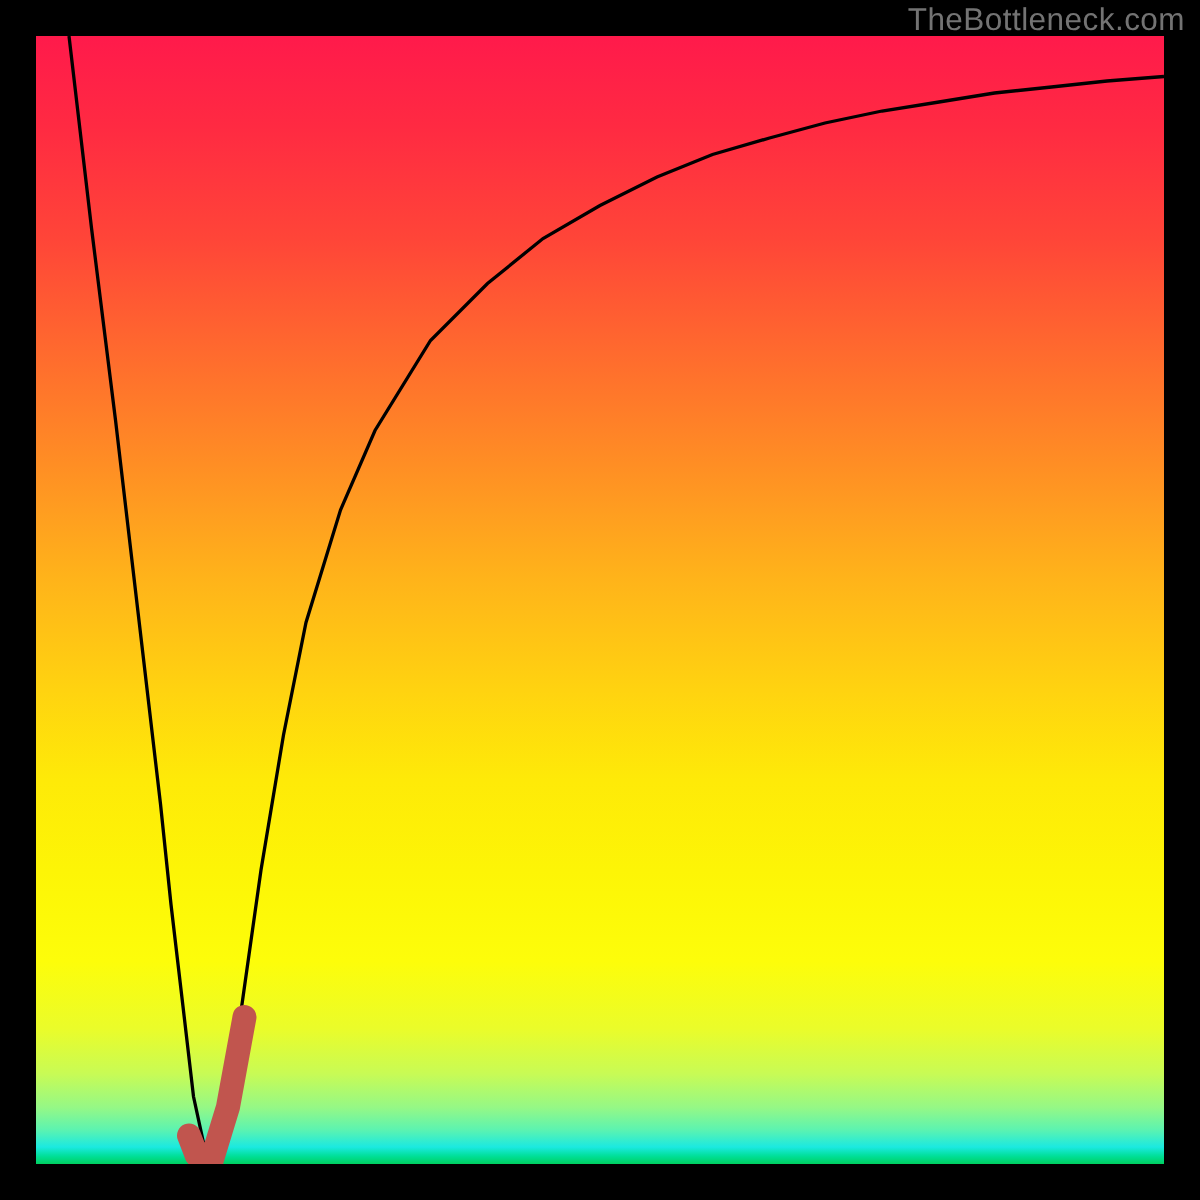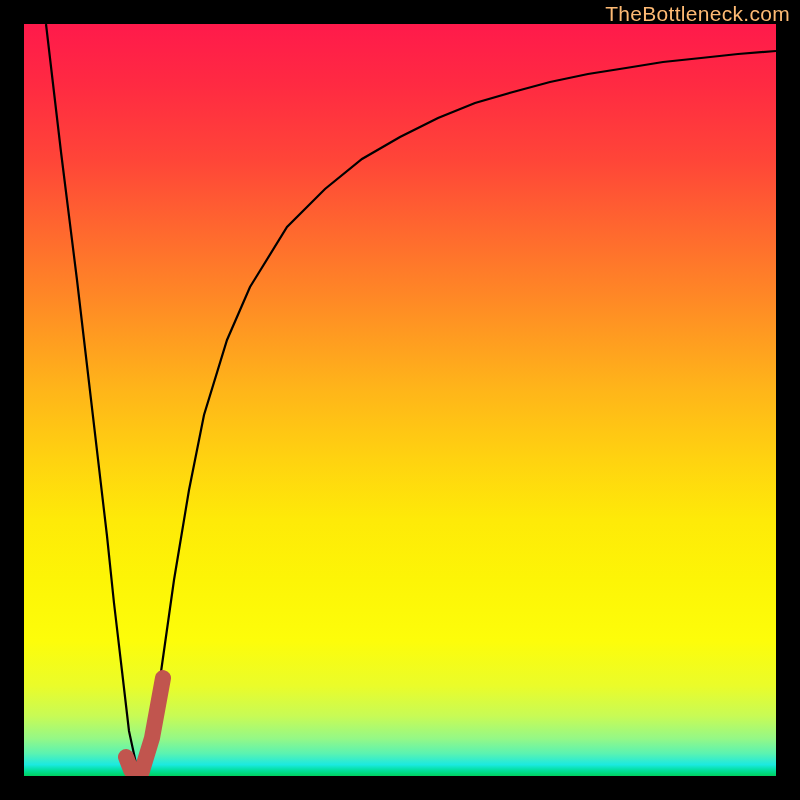--- a/index.html
+++ b/index.html
@@ -50,21 +50,21 @@
     );
   }
   .curve-layer {
     position: absolute;
     inset: 0;
   }
   .attribution {
     position: absolute;
     top: 2px;
     right: 10px;
-    color: #fdba74;
+    color: #737373;
     font-size: 21px;
     font-weight: 400;
     letter-spacing: 0.3px;
   }
 </style>
 </head>
 <body>
 
 <div class="frame">
 

